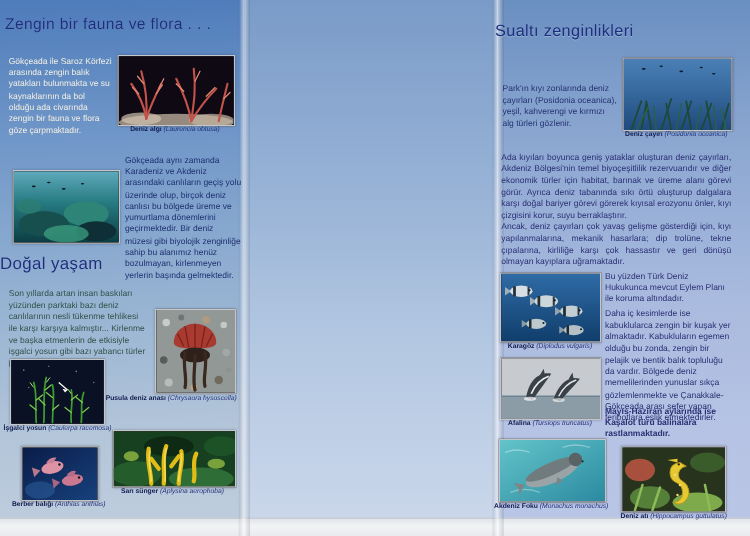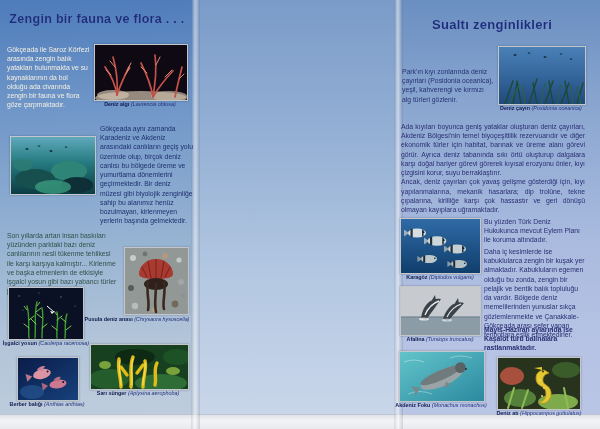--- a/index.html
+++ b/index.html
@@ -9,21 +9,21 @@
   #panel-left{left:0;width:196px;
     background:linear-gradient(178deg,#4e7cba 0%,#6f96c8 25%,#95b2d2 55%,#b3c5d9 80%,#c0cede 100%);}
   #panel-mid{left:196px;width:202px;
     background:linear-gradient(180deg,#7a9bc8 0%,#93afd4 30%,#b4c8e2 65%,#ccd8eb 100%);}
   #panel-right{left:398px;width:202px;
     background:linear-gradient(180deg,#6a8fc1 0%,#8aa6d0 25%,#a8bade 55%,#b6c3e4 80%,#bac6e6 100%);}
   .fold{position:absolute;top:0;height:429px;width:9px;z-index:3;
     background:linear-gradient(90deg,rgba(20,30,60,.10),rgba(255,255,255,.55) 45%,rgba(20,30,60,.14));}
   #paper-bottom{position:absolute;left:0;bottom:0;width:600px;height:14px;z-index:2;
     background:linear-gradient(180deg,#dfe3e8,#f2f3f5 40%,#e8eaee);border-top:1px solid rgba(140,150,170,.45);}
-  .title{position:absolute;font-weight:bold;color:#1d2e7e;text-align:center;
+  .title{position:absolute;font-weight:normal;color:#1d2e7e;
     letter-spacing:.3px;text-shadow:0 .4px 0 rgba(255,255,255,.25);z-index:4;}
   .p{font-size:6.8px;line-height:1.36;z-index:4;}
   .abs{position:absolute;}
   .fig{position:absolute;border:1px solid rgba(245,248,252,.8);
     box-shadow:0 0 2px rgba(20,30,60,.35);z-index:4;background:#000;}
   .fig svg{display:block;width:100%;height:100%;}
   .cap{position:absolute;font-size:5.4px;line-height:1.18;color:#101a4e;
     text-align:center;z-index:4;}
   .cap b{font-weight:bold;}
   .cap i{font-style:italic;font-weight:normal;color:#23307a;}
@@ -88,20 +88,21 @@
             <ellipse cx="16" cy="12" rx="1.6" ry=".7"></ellipse>
             <ellipse cx="28" cy="9" rx="1.4" ry=".6"></ellipse>
           <ellipse cx="40" cy="14" rx="1.6" ry=".7"></ellipse>
             <ellipse cx="55" cy="10" rx="1.3" ry=".6"></ellipse>
           </g>
       </svg>
     </div>
 
     <div class="p abs" style="left:100px;top:124px;width:94px;color:#1e3070;">Gökçeada aynı zamanda Karadeniz ve Akdeniz arasındaki canlıların geçiş yolu üzerinde olup, birçok deniz canlısı bu bölgede üreme ve yumurtlama dönemlerini geçirmektedir. Bir deniz müzesi gibi biyolojik zenginliğe sahip bu alanımız henüz bozulmayan, kirlenmeyen yerlerin başında gelmektedir.</div>
 
+    <div class="title" style="left:0px;top:203px;width:118px;font-size:13.5px;">Doğal yaşam</div>
 
     <div class="p abs" style="left:7px;top:231px;width:110px;color:#32524a;">Son yıllarda artan insan baskıları yüzünden parktaki bazı deniz canlılarının nesli tükenme tehlikesi ile karşı karşıya kalmıştır... Kirlenme ve başka etmenlerin de etkisiyle işgalci yosun gibi bazı yabancı türler parka giriş yapmıştır.</div>
 
     <div class="fig" style="left:124px;top:247px;width:63px;height:66px;">
       <svg viewBox="0 0 63 66" preserveAspectRatio="none">
         <rect width="63" height="66" fill="#929896"></rect>
         <g>
             <circle cx="8" cy="10" r="3" fill="#c8cdcb"></circle>
             <circle cx="20" cy="6" r="2.4" fill="#6f7577"></circle>
         <circle cx="40" cy="8" r="3" fill="#b29a80"></circle>

